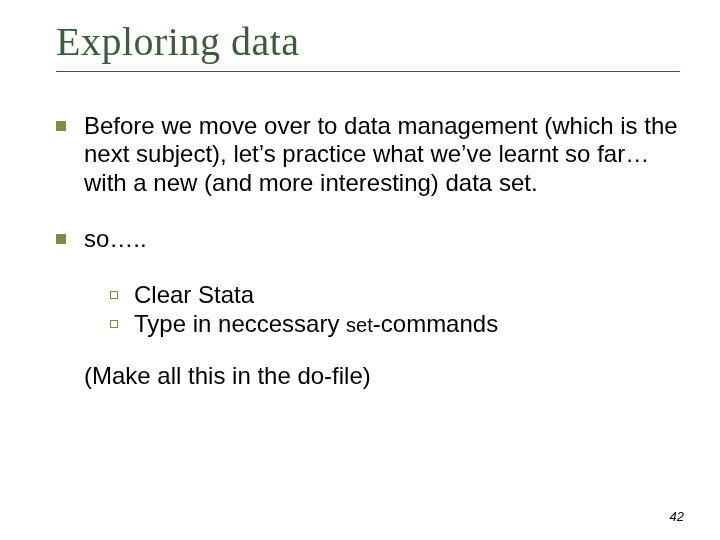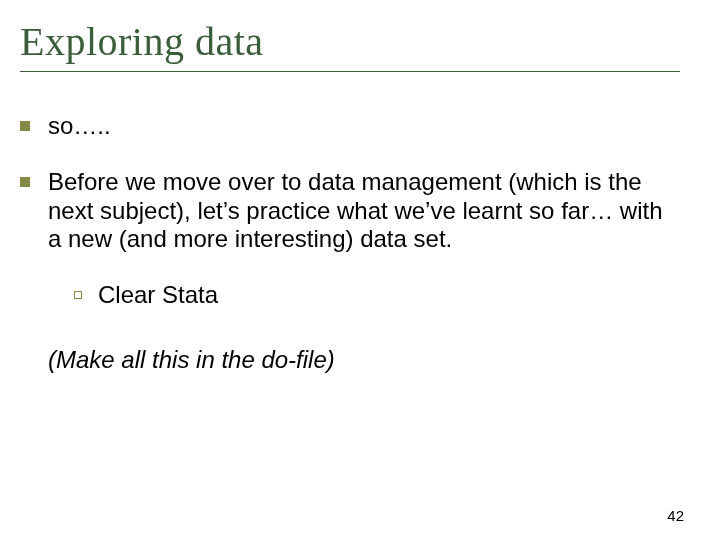--- a/index.html
+++ b/index.html
@@ -11,21 +11,21 @@
     font-family: Arial, Helvetica, sans-serif;
     color: #000;
     position: relative;
     overflow: hidden;
   }
   .slide {
     width: 720px;
     height: 540px;
     position: relative;
     box-sizing: border-box;
-    padding: 18px 40px 30px 20px;
+    padding: 18px 40px 30px 56px;
   }
   .title {
     font-family: Garamond, "Times New Roman", Georgia, serif;
     font-size: 40px;
     color: #3a5d3a;
     font-weight: 400;
     margin: 0 0 6px 0;
     letter-spacing: 0.5px;
   }
   .rule {
@@ -50,21 +50,21 @@
     flex: 0 0 auto;
     margin-top: 9px;
     margin-right: 18px;
   }
   .lvl1 .text {
     flex: 1 1 auto;
   }
   .lvl2-wrap {
     margin-left: 54px;
     margin-top: 4px;
-    margin-bottom: 36px;
+    margin-bottom: 24px;
   }
   .lvl2 {
     display: flex;
     align-items: flex-start;
     margin-bottom: 0px;
     font-size: 24px;
     line-height: 1.18;
   }
   .lvl2 .bullet {
     width: 8px;
@@ -78,54 +78,58 @@
   .lvl2 .text {
     flex: 1 1 auto;
   }
   .small {
     font-size: 20px;
   }
   .paren {
     margin-left: 28px;
     font-size: 24px;
     margin-top: 4px;
-    font-style: italic;
   }
   .pagenum {
     position: absolute;
     right: 36px;
     bottom: 16px;
-    font-size: 15px;
+    font-size: 13px;
     color: #000;
+    font-style: italic;
   }
 </style>
 </head>
 <body>
 
 <div class="slide">
 
   <h1 class="title">Exploring data</h1>
   <hr class="rule">
 
   <div class="body">
 
     <div class="lvl1">
       <div class="bullet"></div>
-      <div class="text">so…..</div>
+      <div class="text">Before we move over to data management (which is the next subject), let’s practice what we’ve learnt so far… with a new (and more interesting) data set.</div>
     </div>
 
     <div class="lvl1">
       <div class="bullet"></div>
-      <div class="text">Before we move over to data management (which is the next subject), let’s practice what we’ve learnt so far… with a new (and more interesting) data set.</div>
+      <div class="text">so…..</div>
     </div>
 
     <div class="lvl2-wrap">
       <div class="lvl2">
         <div class="bullet"></div>
         <div class="text">Clear Stata</div>
+      </div>
+      <div class="lvl2">
+        <div class="bullet"></div>
+        <div class="text"><span>Type in neccessary </span><span class="small">set</span><span>-commands</span></div>
       </div>
     </div>
 
     <div class="paren">(Make all this in the do-file)</div>
 
   </div>
 
   <div class="pagenum">42</div>
 
 </div>

